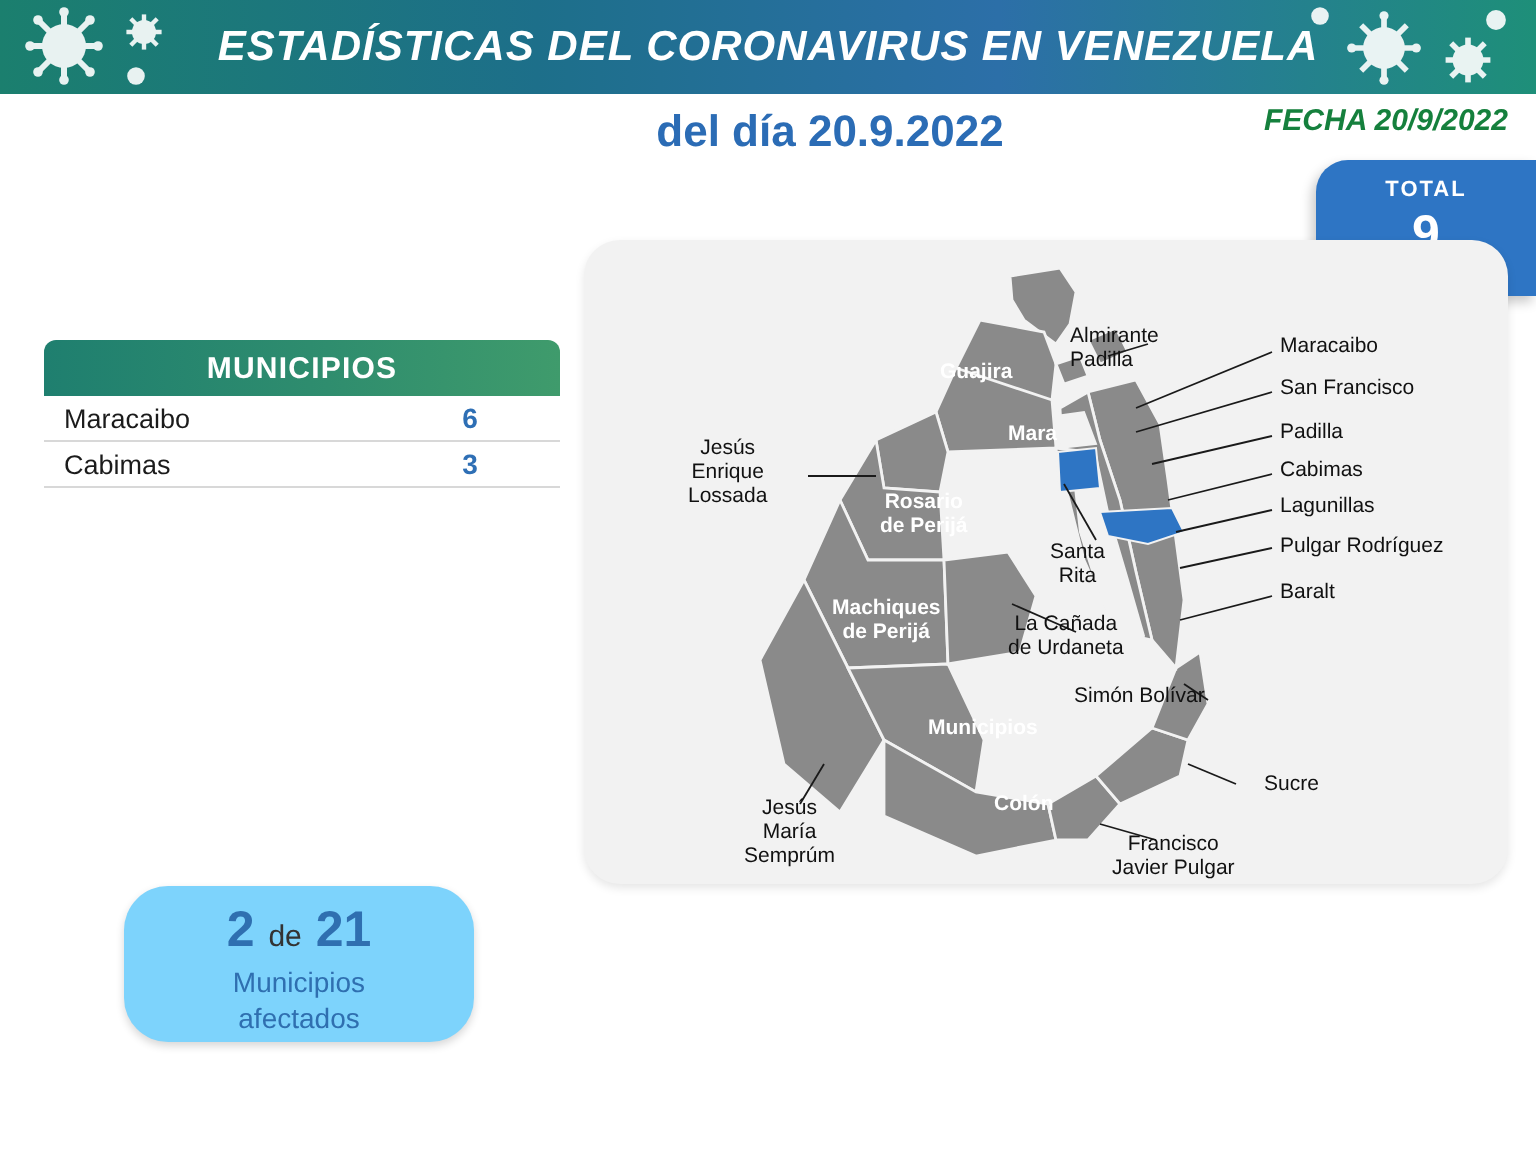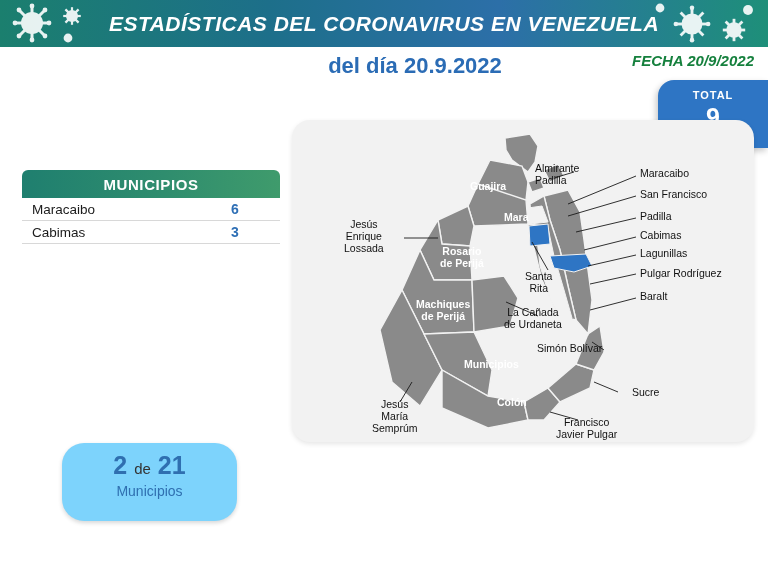--- a/index.html
+++ b/index.html
@@ -280,13 +280,14 @@
   <div class="maplabel ctr" style="left:80px;top:278px;">Jesús<br>María<br>Semprúm</div>
 </div>
 
 <div id="afectados">
   <div class="big">
     <span>2</span>
     <span class="small">de</span>
     <span>21</span>
   </div>
   <div class="sub">Municipios</div>
+  <div class="sub">afectados</div>
 </div>
 
 </body></html>

